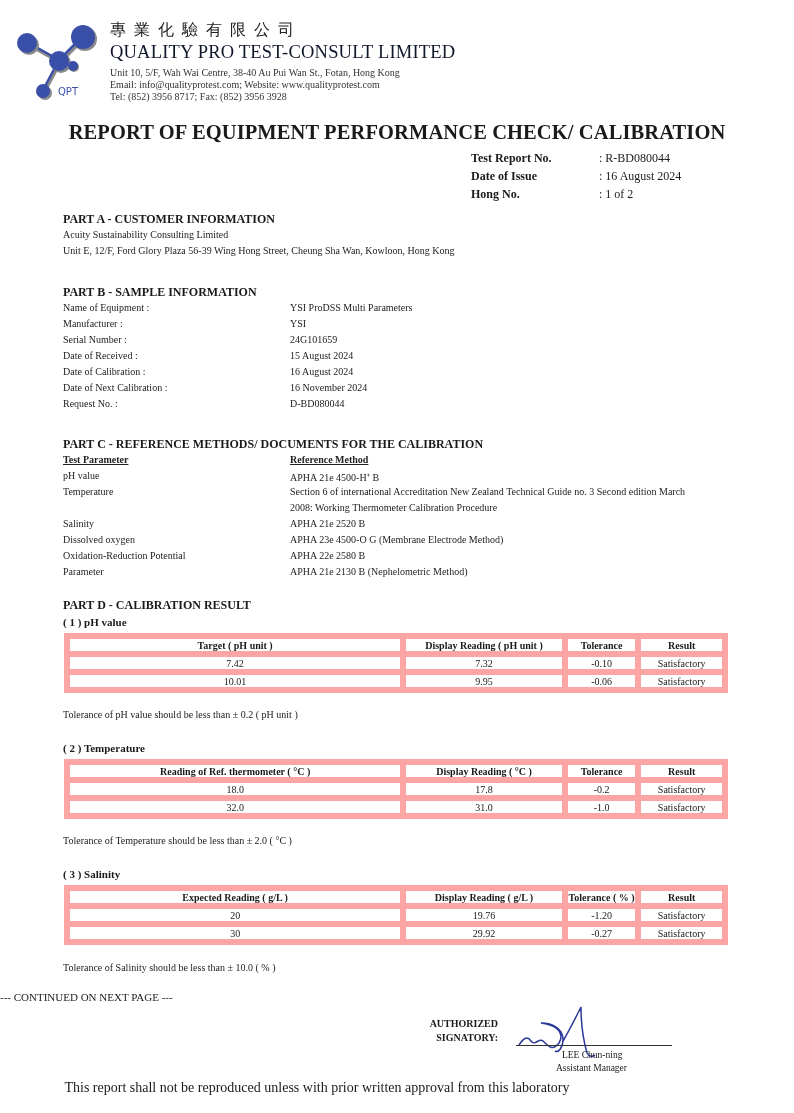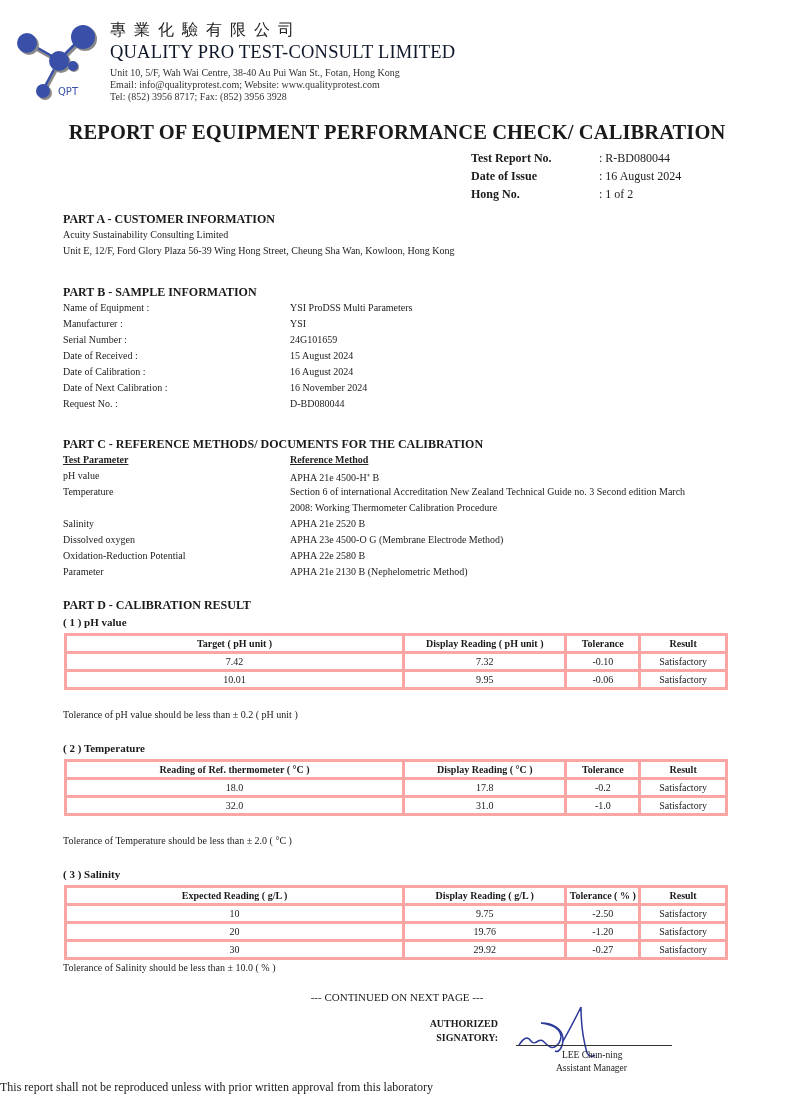--- a/index.html
+++ b/index.html
@@ -40,37 +40,37 @@
 
   .sub-title { left: 63px; font-size: 11px; font-weight: bold; }
 
   table.result {
     position: absolute;
     left: 64px; width: 664px;
     border-collapse: collapse;
     font-size: 10px;
   }
   table.result th, table.result td {
-    border: 3px solid #fca5a5;
+    border: 6px solid #fca5a5;
     text-align: center;
     height: 18px;
     padding: 0;
     font-weight: normal;
   }
   table.result th { font-weight: bold; }
 
   .note { left: 63px; font-size: 10px; }
 
-  .continued { left: 0; width: 794px; top: 991px; text-align: center; font-size: 11px; }
+  .continued { left: 0; width: 794px; top: 991px; text-align: left; font-size: 11px; }
   .auth-label { left: 400px; width: 98px; top: 1017px; text-align: right; font-size: 10px; font-weight: bold; line-height: 14px; }
   .sign-line { left: 516px; top: 1045px; width: 156px; height: 1px; background: #333; }
   .signature { left: 513px; top: 1005px; width: 90px; height: 55px; }
   .signer-name { left: 562px; top: 1050px; font-size: 9.5px; }
   .signer-title { left: 556px; top: 1063px; font-size: 9.5px; }
-  .footer-note { left: 0; width: 634px; top: 1080px; font-size: 12px; }
+  .footer-note { left: 0; width: 634px; top: 1080px; text-align: center; font-size: 14px; }
 </style>
 </head>
 <body>
 
 <div class="abs logo">
   <svg width="90" height="88" viewBox="0 0 90 88">
     <g stroke="#8a8a8a" stroke-width="4" fill="none">
       <line x1="18" y1="30" x2="50" y2="48"></line>
       <line x1="50" y1="48" x2="74" y2="24"></line>
       <line x1="50" y1="48" x2="34" y2="78"></line>
@@ -225,26 +225,20 @@
       <col style="width:87px">
     </colgroup>
   <tbody>
       <tr>
     <th>Expected Reading ( g/L )</th>
     <th>Display Reading ( g/L )</th>
     <th>Tolerance ( % )</th>
     <th>Result</th>
   </tr>
   <tr>
-    <td>10</td>
-    <td>9.75</td>
-    <td>-2.50</td>
-    <td>Satisfactory</td>
-  </tr>
-  <tr>
     <td>20</td>
     <td>19.76</td>
     <td>-1.20</td>
     <td>Satisfactory</td>
   </tr>
   <tr>
     <td>30</td>
     <td>29.92</td>
     <td>-0.27</td>
     <td>Satisfactory</td>

